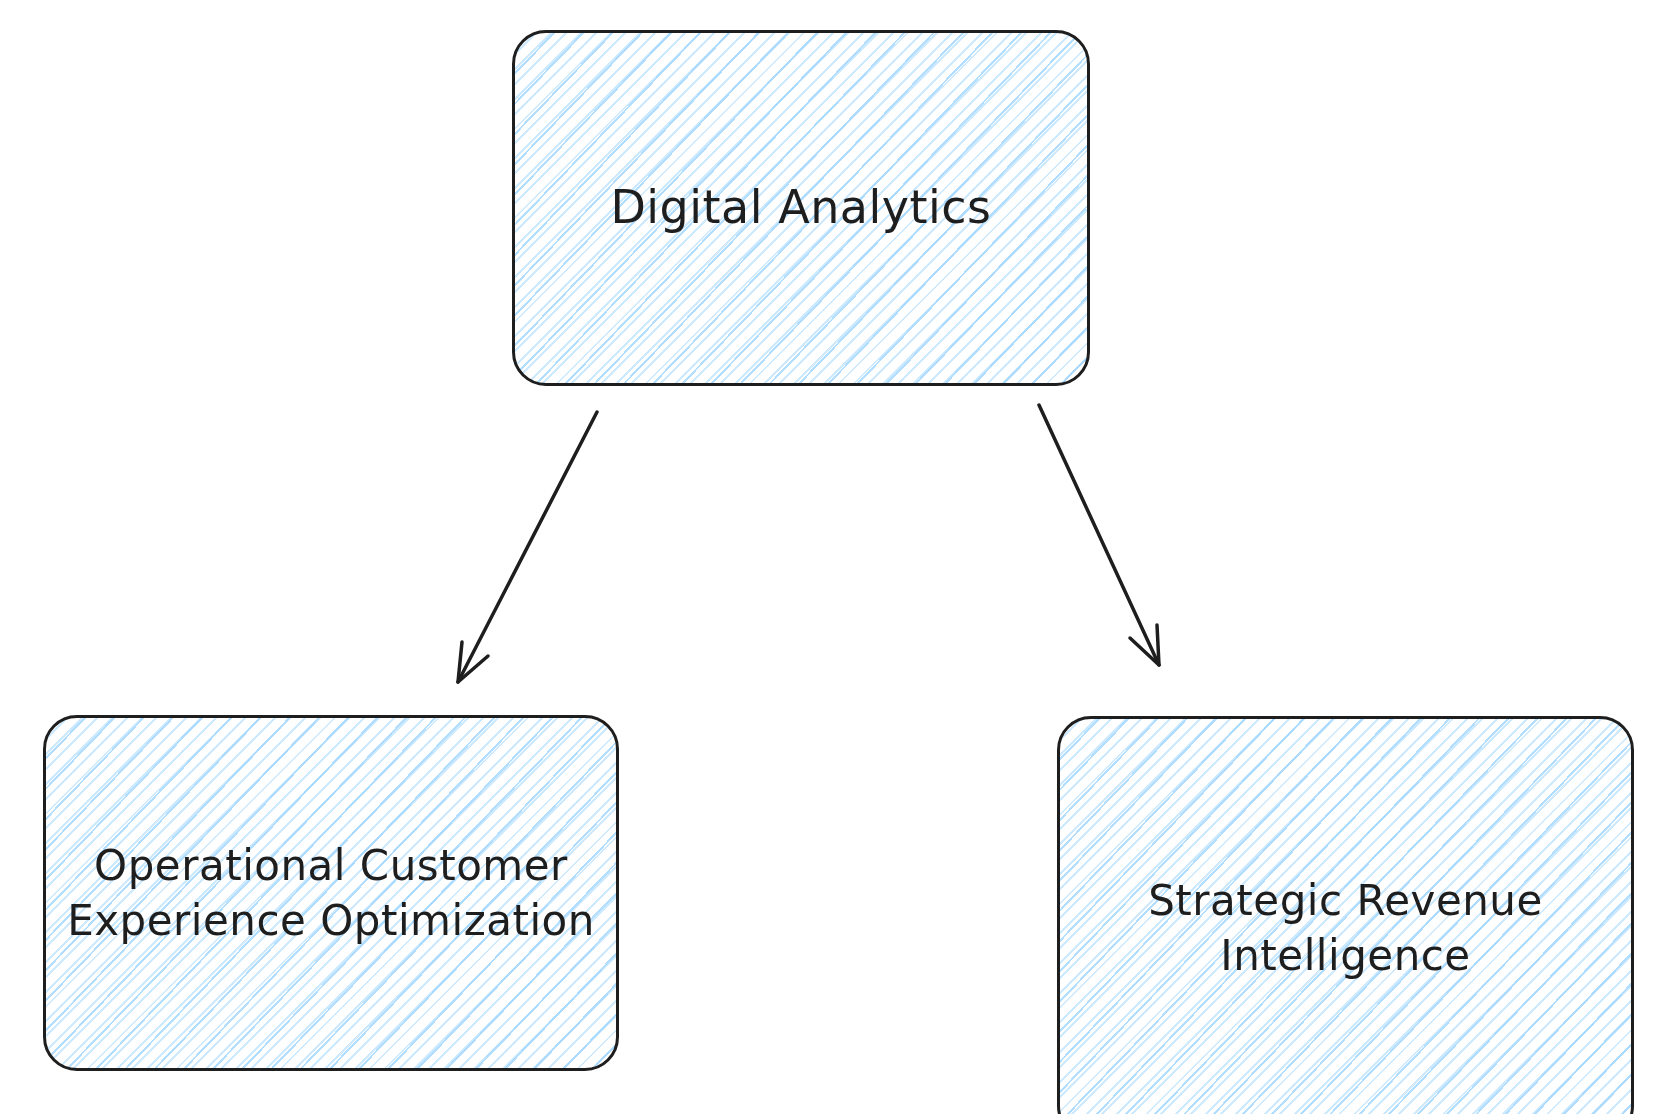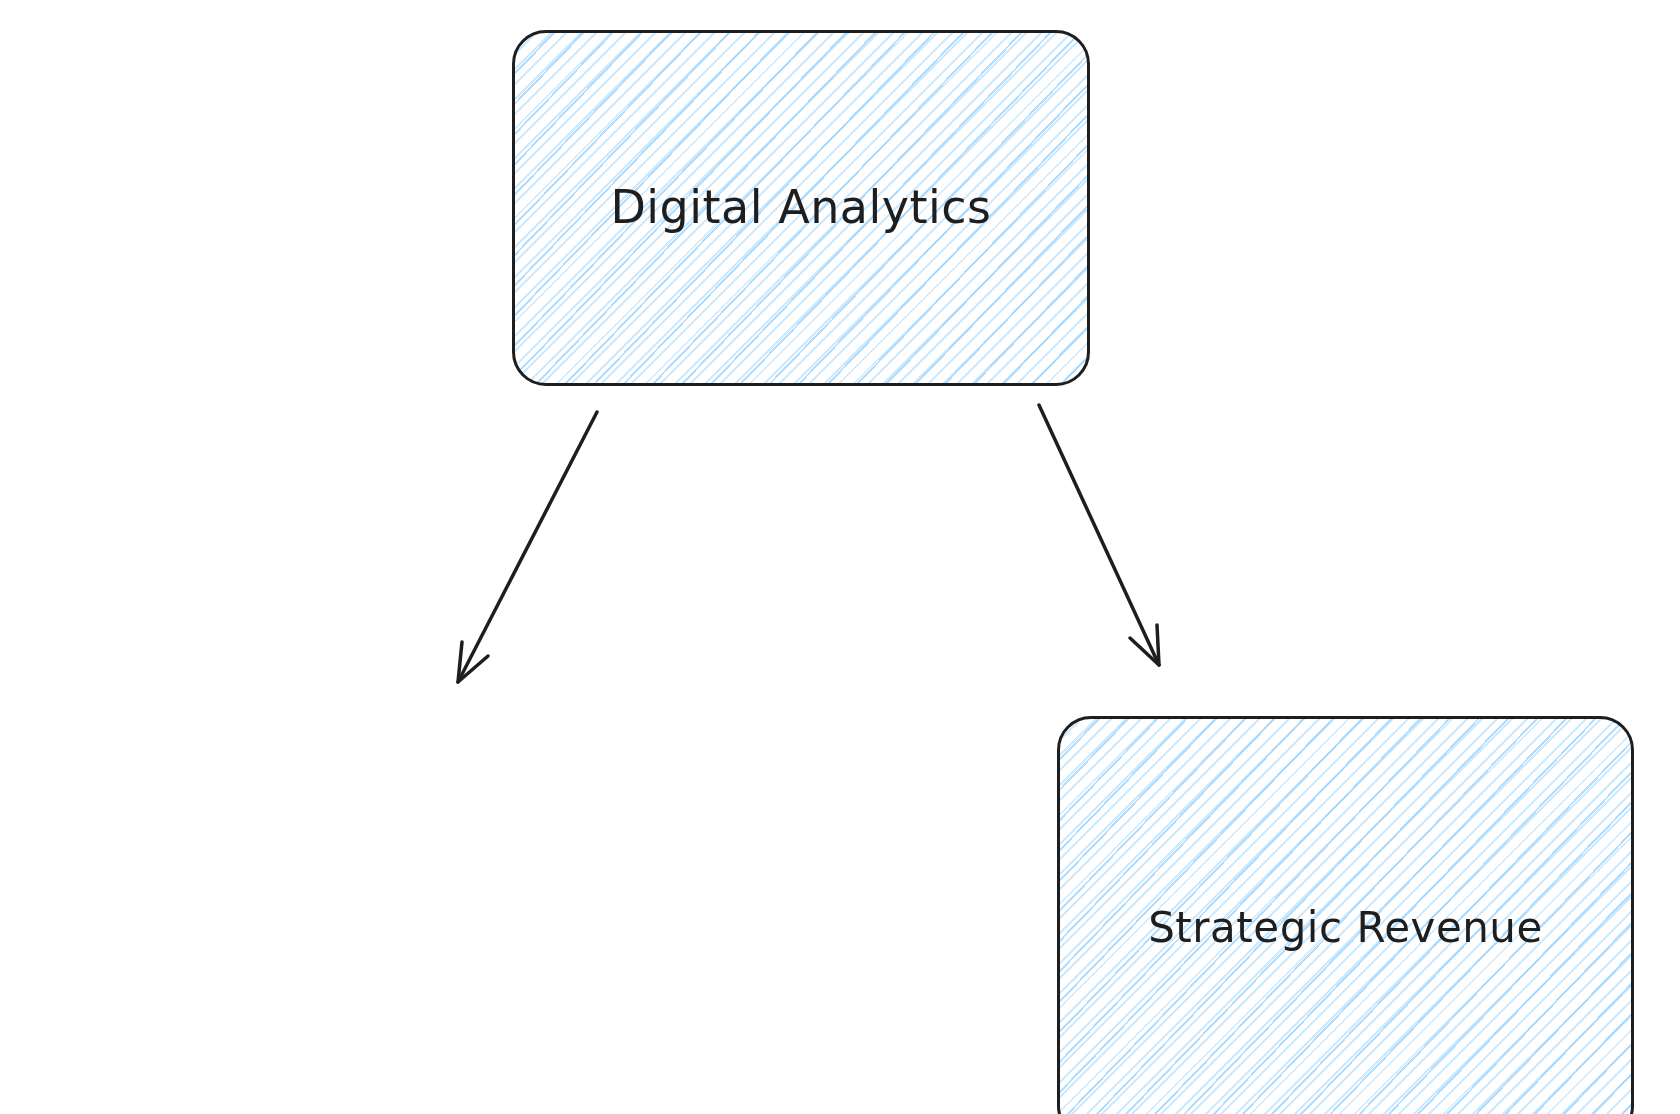--- a/index.html
+++ b/index.html
@@ -95,20 +95,27 @@
     <g>
       <line x1="1039" y1="405" x2="1159" y2="665"></line>
       <path d="M 1130,638 L 1159,665 L 1157,625"></path>
     </g>
   </svg>
 
   <div class="node" id="node-root">
     <div class="node-label">Digital Analytics</div>
   </div>
 
+  <div class="node" id="node-left">
+    <div class="node-label child-label">
+      <div>Operational Customer</div>
+      <div>Experience Optimization</div>
+    </div>
+  </div>
 
   <div class="node" id="node-right">
     <div class="node-label child-label">
       <div>Strategic Revenue</div>
+      <div>Intelligence</div>
     </div>
   </div>
 
 </div>
 
 </body></html>

